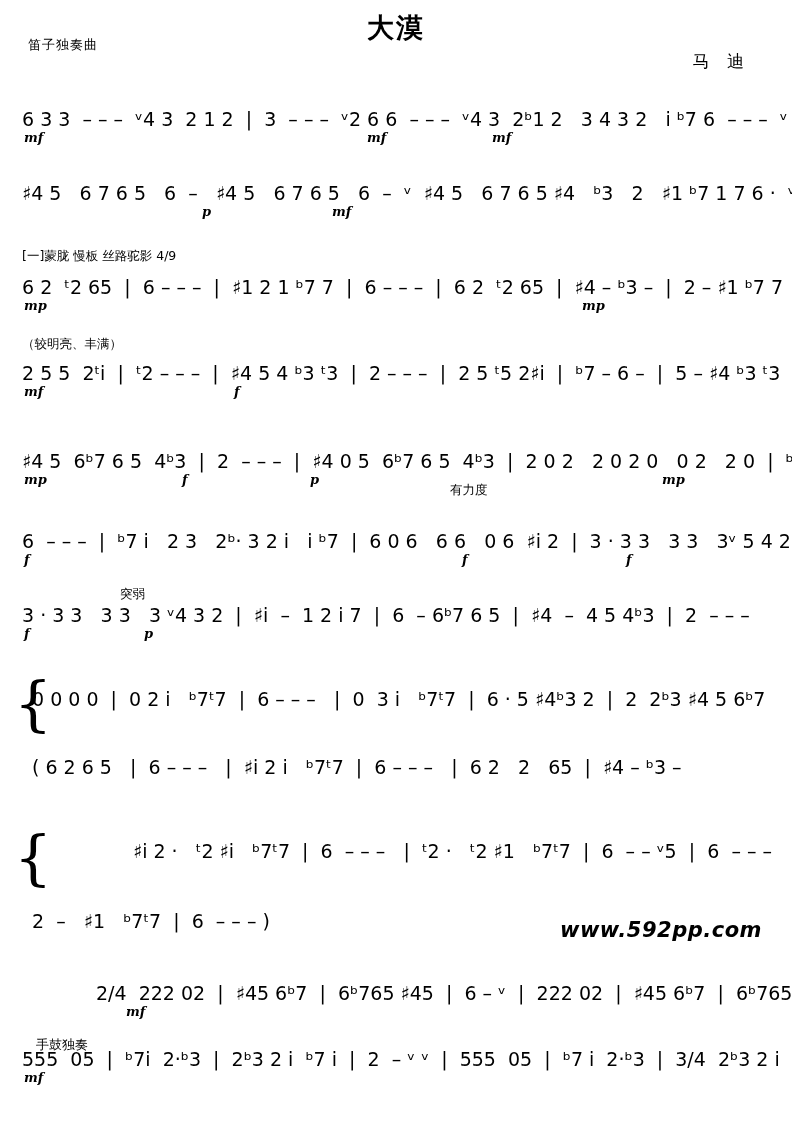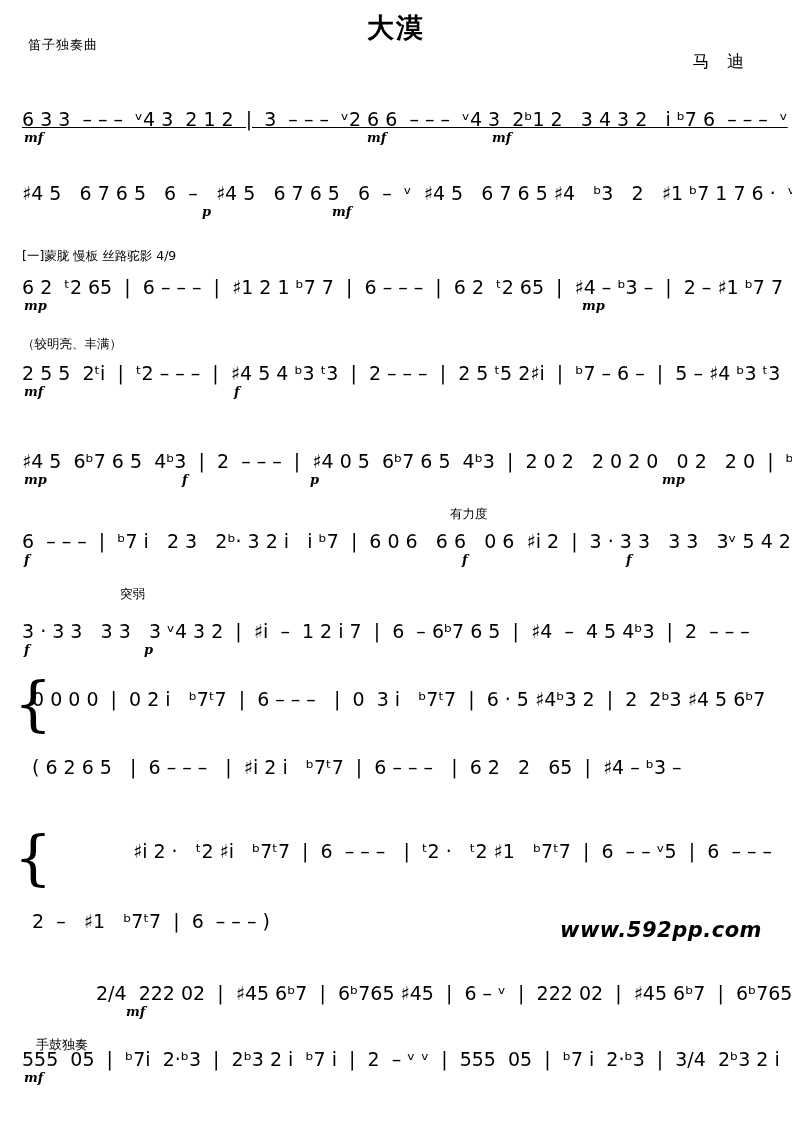--- a/index.html
+++ b/index.html
@@ -69,21 +69,21 @@
 </style>
 </head>
 <body>
 
 <div class="page">
 
   <div class="title">大漠</div>
   <div class="subtitle-left">笛子独奏曲</div>
   <div class="composer">马 迪</div>
 
-  <div class="staff" style="top:104px;text-decoration:underline;">
+  <div class="staff" style="top:104px;">
     <div class="row">
       <div class="notes">6 3 3  – – –  ᵛ4 3  2 1 2  |  3  – – –  ᵛ2 6 6  – – –  ᵛ4 3  2ᵇ1 2   3 4 3 2   i ᵇ7 6  – – –  ᵛ</div>
       <span class="dyn" style="position:absolute;left:2px;top:26px;">mf</span>
       <span class="dyn" style="position:absolute;left:345px;top:26px;">mf</span>
       <span class="dyn" style="position:absolute;left:470px;top:26px;">mf</span>
     </div>
   </div>
 
   <div class="staff" style="top:178px;">
     <div class="row">
@@ -116,34 +116,34 @@
   <div class="staff" style="top:446px;">
     <div class="row">
       <div class="notes">♯4 5  6ᵇ7 6 5  4ᵇ3  |  2  – – –  |  ♯4 0 5  6ᵇ7 6 5  4ᵇ3  |  2 0 2   2 0 2 0   0 2   2 0  |  ᵇ7 i   2 3   2ᵇ· 3 2   i ᵇ7</div>
       <span class="dyn" style="position:absolute;left:2px;top:26px;">mp</span>
       <span class="dyn" style="position:absolute;left:160px;top:26px;">f</span>
       <span class="dyn" style="position:absolute;left:288px;top:26px;">p</span>
       <span class="dyn" style="position:absolute;left:640px;top:26px;">mp</span>
     </div>
   </div>
 
-  <div class="sec-label" style="top:506px;left:450px;">有力度</div>
+  <div class="sec-label" style="top:482px;left:450px;">有力度</div>
 
   <div class="staff" style="top:526px;">
     <div class="row">
       <div class="notes">6  – – –  |  ᵇ7 i   2 3   2ᵇ· 3 2 i   i ᵇ7  |  6 0 6   6 6   0 6  ♯i 2  |  3 · 3 3   3 3   3ᵛ 5 4 2  |  3 · 3 3   3 3ᵛ 5 4 2</div>
       <span class="dyn" style="position:absolute;left:2px;top:26px;">f</span>
       <span class="dyn" style="position:absolute;left:440px;top:26px;">f</span>
       <span class="dyn" style="position:absolute;left:604px;top:26px;">f</span>
     </div>
   </div>
 
   <div class="sec-label" style="top:586px;left:120px;">突弱</div>
 
-  <div class="staff" style="top:600px;margin-top:16px;">
+  <div class="staff" style="top:600px;">
     <div class="row">
       <div class="notes">3 · 3 3   3 3   3 ᵛ4 3 2  |  ♯i  –  1 2 i 7  |  6  – 6ᵇ7 6 5  |  ♯4  –  4 5 4ᵇ3  |  2  – – –</div>
       <span class="dyn" style="position:absolute;left:2px;top:26px;">f</span>
       <span class="dyn" style="position:absolute;left:122px;top:26px;">p</span>
     </div>
   </div>
 
   <div class="brace" style="top:676px;left:14px;">{</div>
   <div class="staff" style="top:684px;left:32px;">
     <div class="row">

